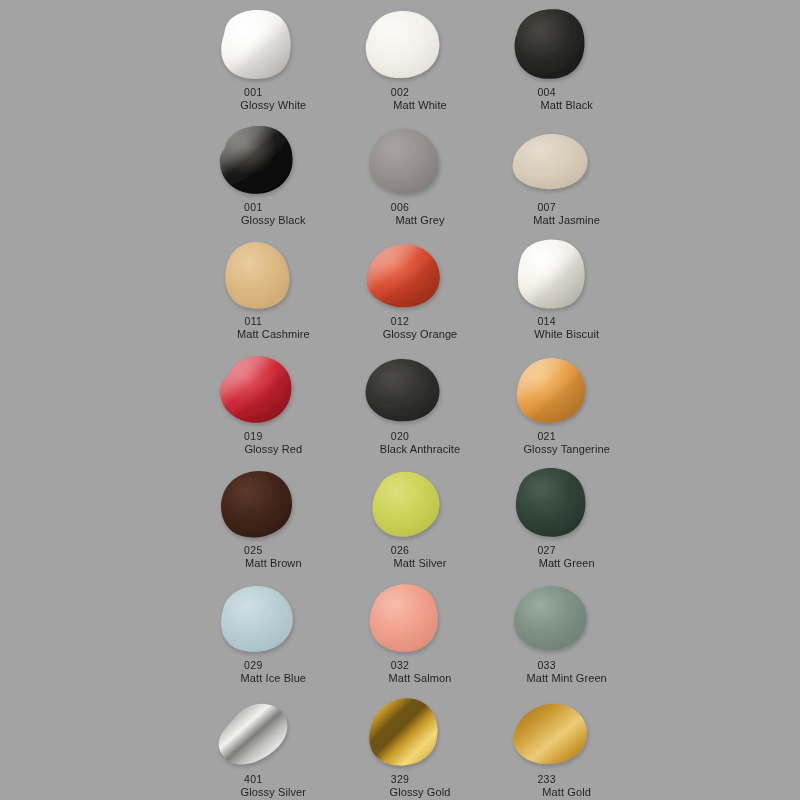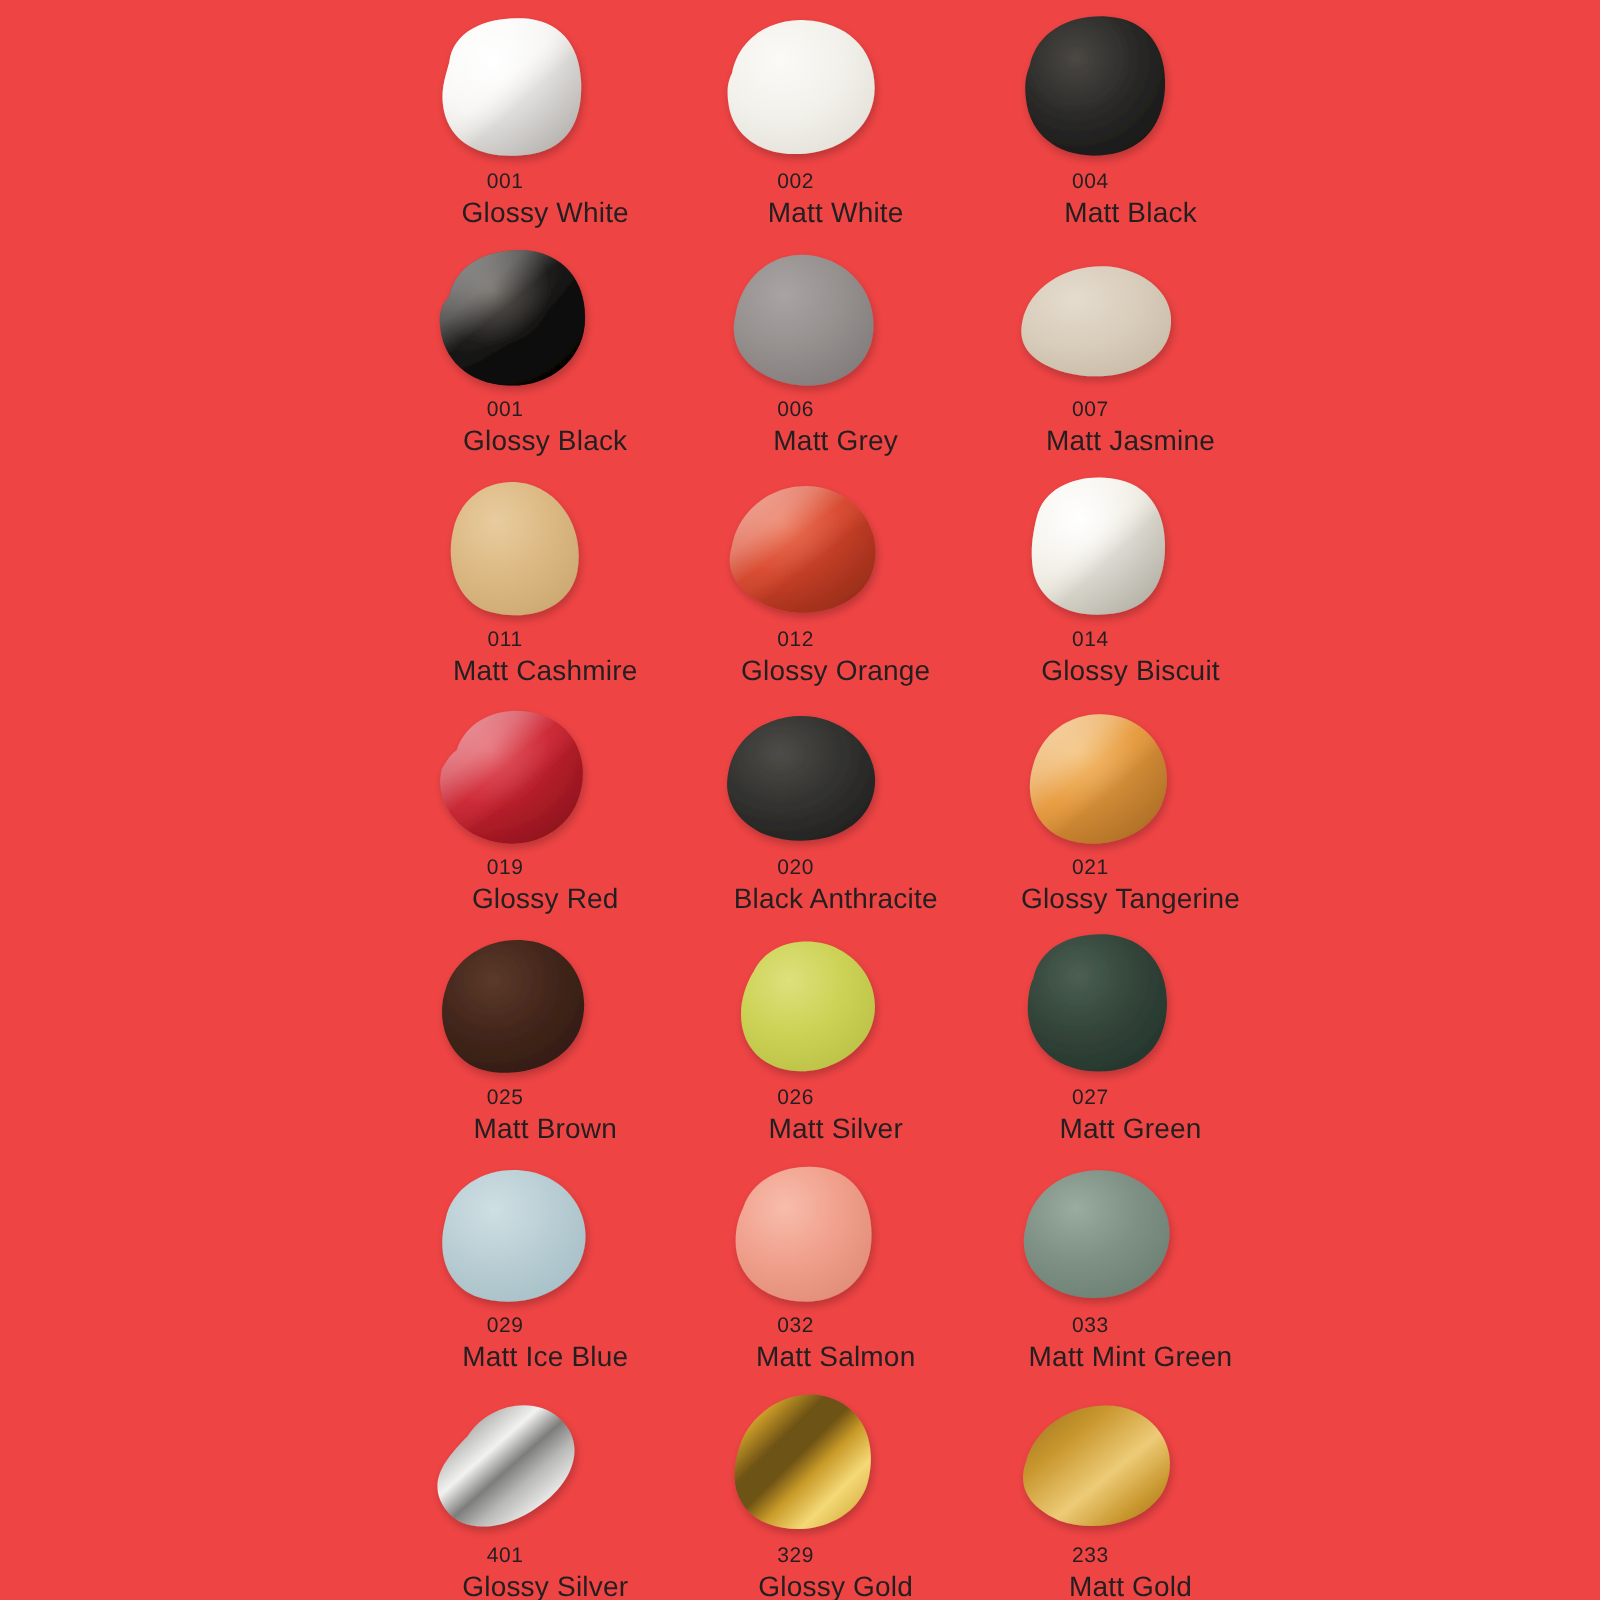--- a/index.html
+++ b/index.html
@@ -10,21 +10,21 @@
   body {
     width: 800px;
     height: 800px;
     font-family: "Liberation Sans", sans-serif;
     overflow: hidden;
   }
   #swatch-sheet {
     position: relative;
     width: 800px;
     height: 800px;
-    background: #ef4444;
+    background: #a3a3a3;
   }
   .swatch-grid {
     position: absolute;
     left: 180px;
     top: 0px;
     width: 440px;
     height: 800px;
     display: grid;
     grid-template-columns: repeat(3, 1fr);
     grid-template-rows: repeat(7, 114.5px);
@@ -68,21 +68,21 @@
   }
   .swatch-code {
     display: block;
     font-size: 10.5px;
     letter-spacing: 0.3px;
     color: #231f20;
     white-space: nowrap;
   }
   .swatch-name {
     display: block;
-    font-size: 14px;
+    font-size: 11px;
     letter-spacing: 0.1px;
     color: #231f20;
     white-space: nowrap;
     margin-top: 1px;
     padding-left: 40px;
   }
 </style>
 </head>
 <body>
 
@@ -335,21 +335,21 @@
               </defs>
               <g transform="translate(4,2)" filter="url(#f8)">
                 <path d="M 14 24 C 18 8, 36 1, 54 3 C 74 5, 84 20, 84 40 C 84 60, 76 74, 56 77 C 34 80, 16 72, 12 54 C 10 42, 12 32, 14 24 Z" fill="url(#g8)"></path>
                 <path d="M 14 24 C 18 8, 36 1, 54 3 C 74 5, 84 20, 84 40 C 84 60, 76 74, 56 77 C 34 80, 16 72, 12 54 C 10 42, 12 32, 14 24 Z" fill="url(#sh8)"></path>
               </g>
             </svg>
           </div>
         </div>
         <div class="swatch-caption">
           <span class="swatch-code">014</span>
-          <span class="swatch-name">Glossy Biscuit</span>
+          <span class="swatch-name">White Biscuit</span>
         </div>
       </div>
       <div class="swatch-cell">
         <div class="blob-wrap">
           <div class="blob">
             <svg viewBox="0 0 94 82" preserveAspectRatio="xMidYMid meet">
               <defs>
                 <radialGradient id="g9" cx="0.36" cy="0.3" r="0.92">
                   <stop offset="0" stop-color="#e0505a"></stop>
                   <stop offset="0.45" stop-color="#cd2330"></stop>

